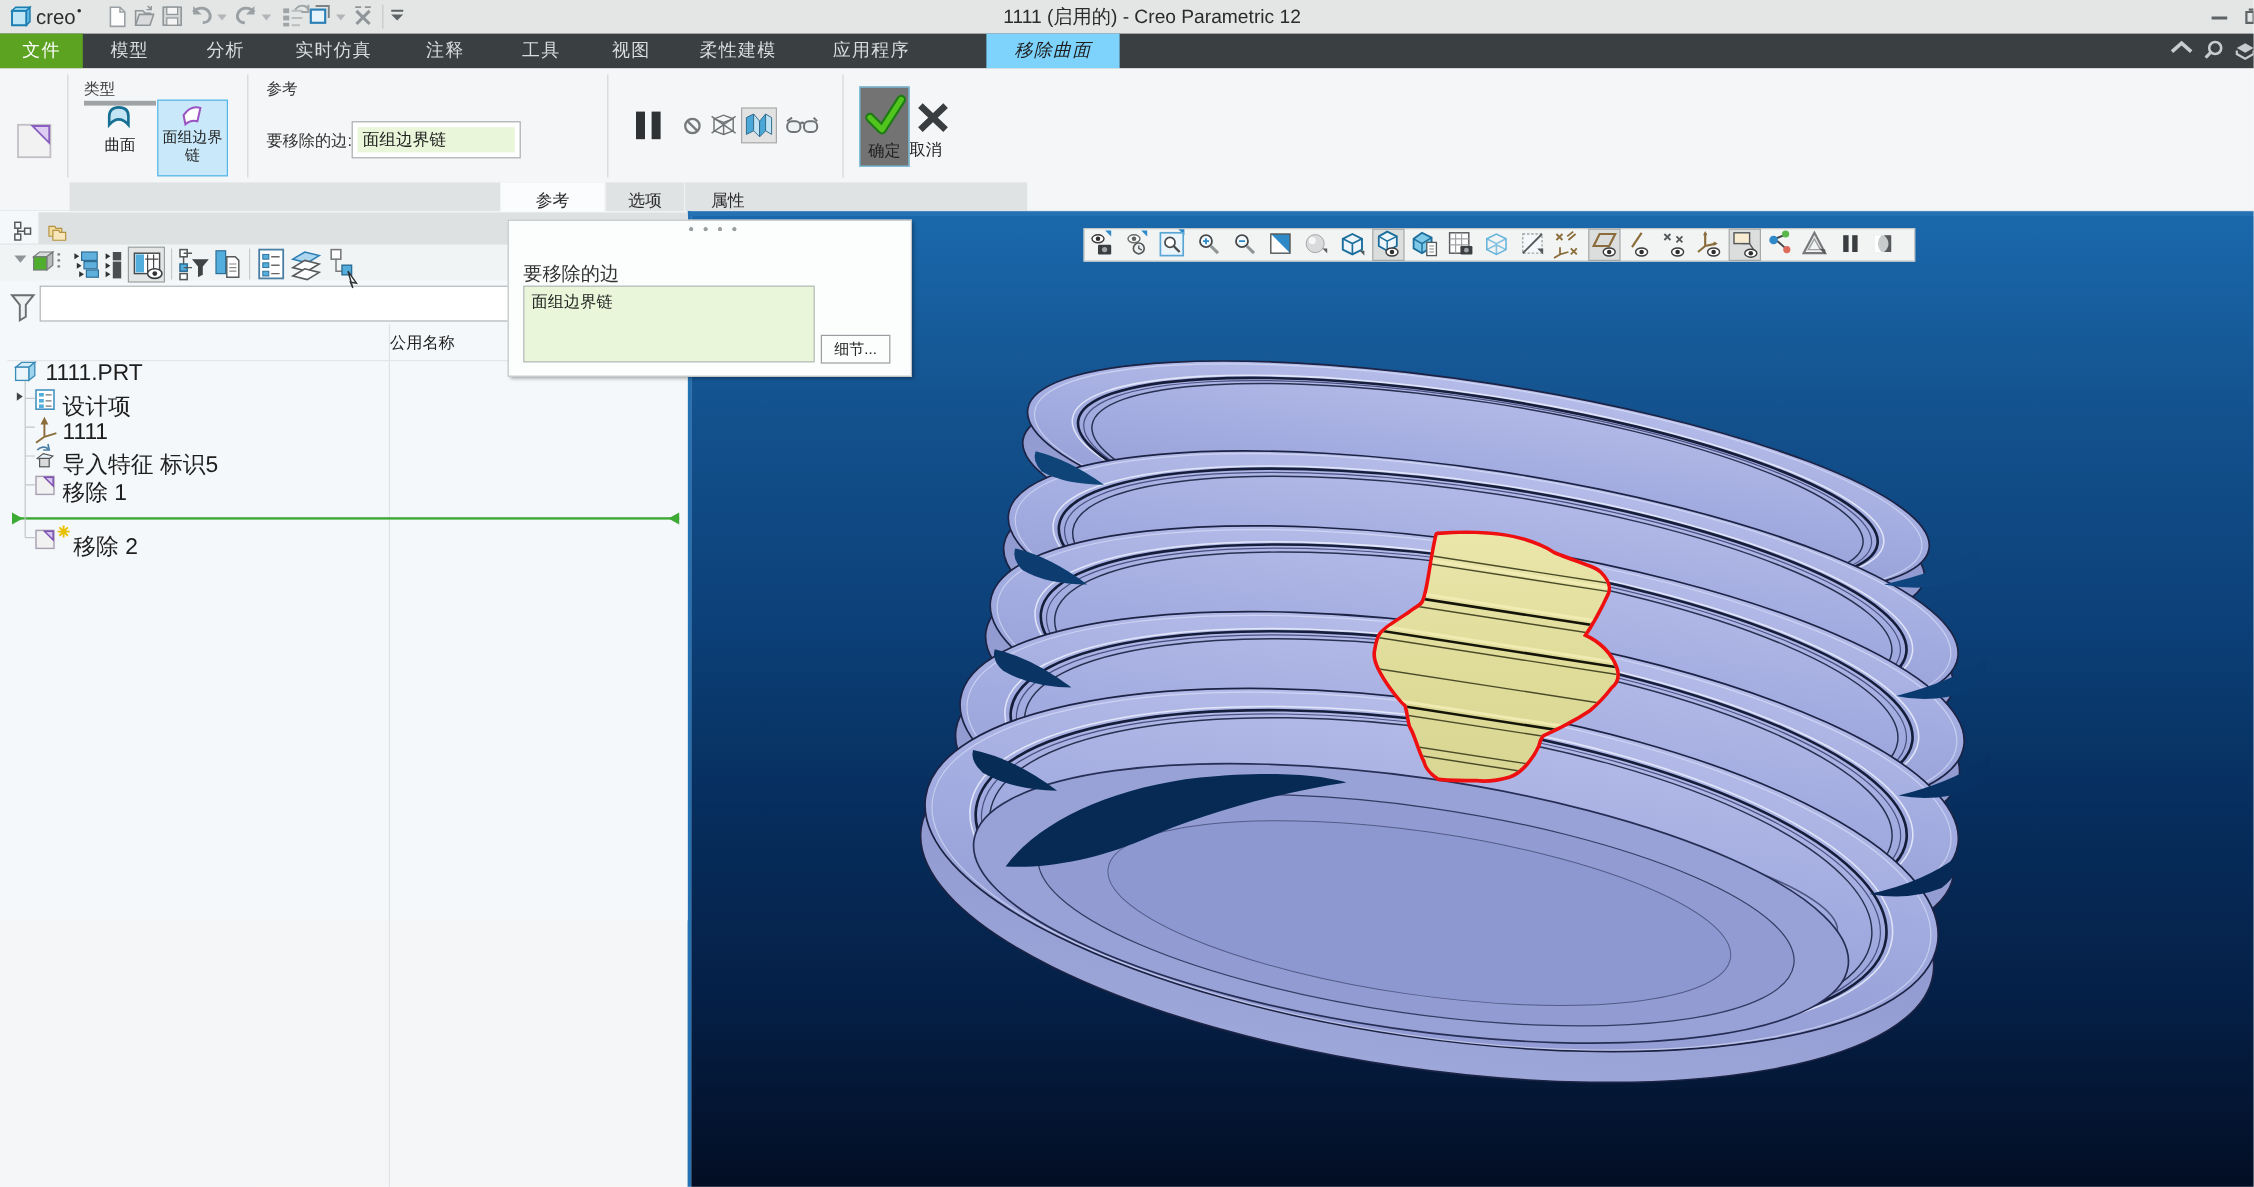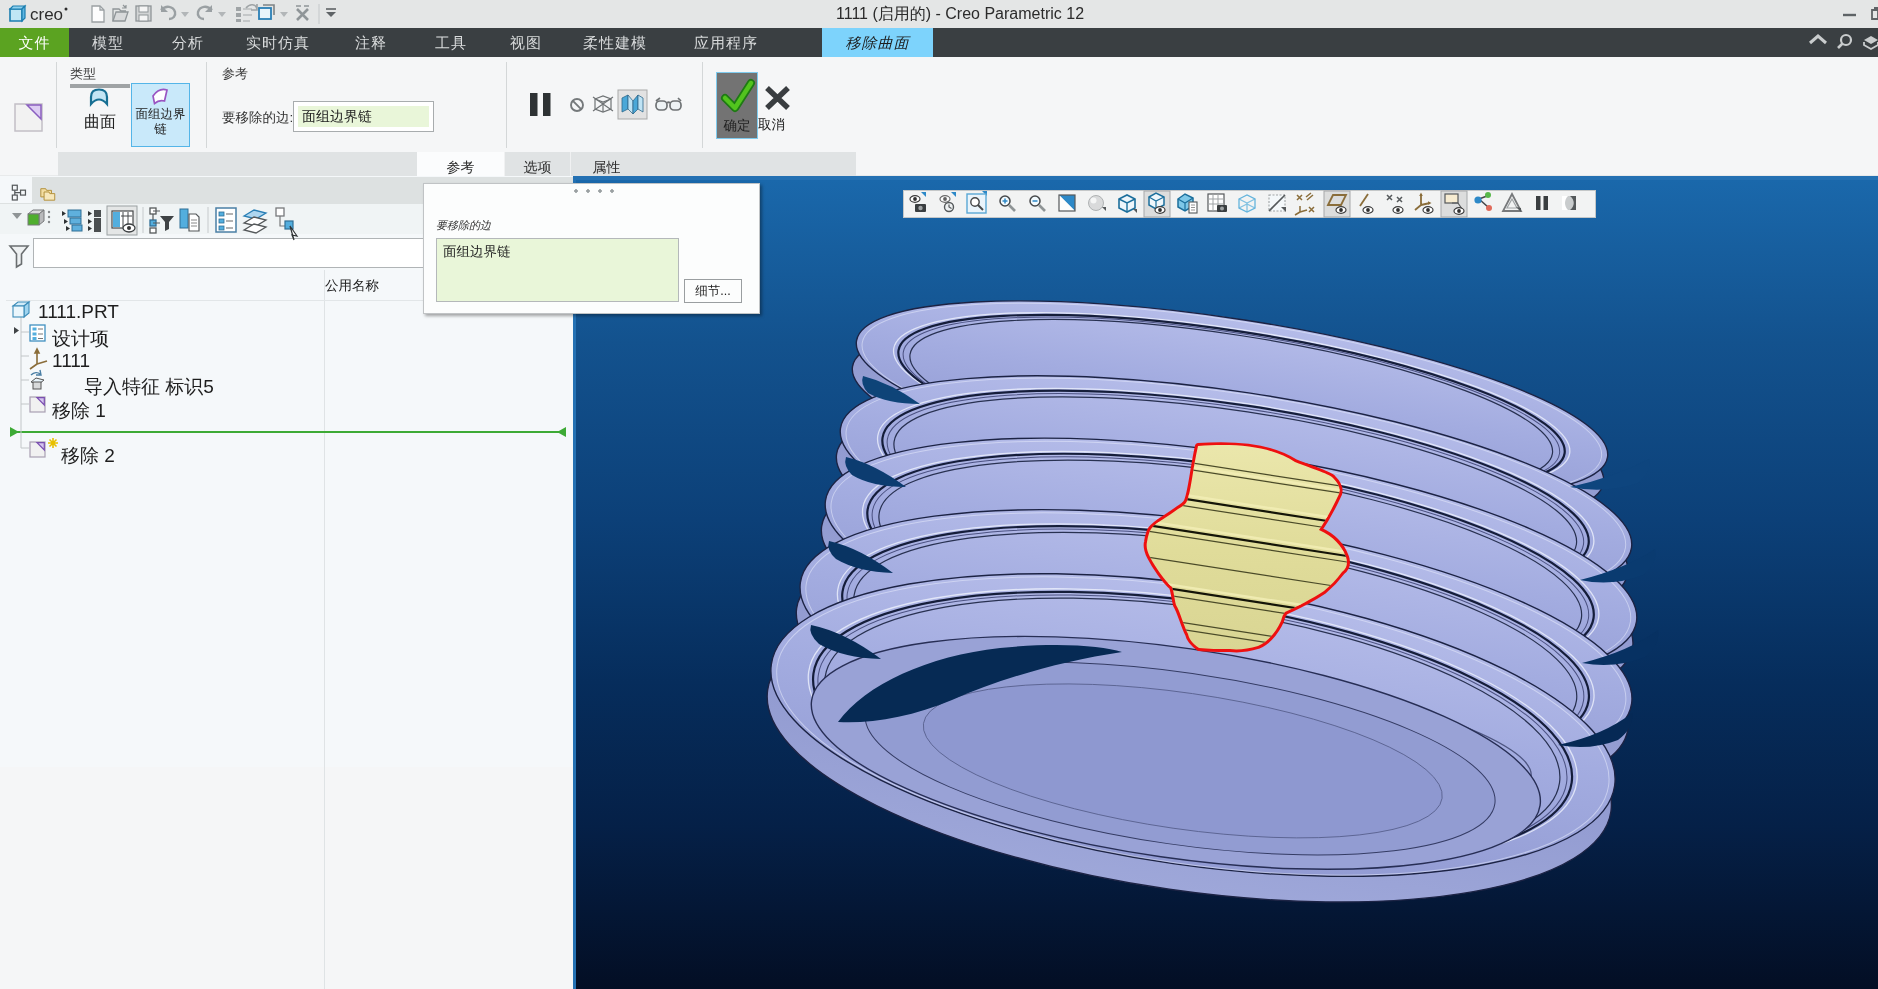--- a/index.html
+++ b/index.html
@@ -18,21 +18,21 @@
 #tab-active { left:794px; width:111px; background:#7dd3fc; color:#1d1d1d; font-style:italic;margin-left:28px; }
 
 
 #ribbon { left:0; top:57px; width:1878px; height:119px; background:#f5f6f7; border-bottom:1px solid #e8eaeb;}
 .vsep { position:absolute; top:5px; height:86px; width:1px; background:#d4d7d8; }
 .grouplabel { position:absolute; top:8px; font-size:13px; color:#3a3a3a; }
 #typeunderline { left:70px; top:27px; width:60px; height:4px; background:#9fa3a5; position:absolute;}
 #btn-mzbj { left:131px; top:26px; width:59px; height:64px; background:#c9e9fa; border:1px solid #54b5e8; position:absolute; text-align:center;}
 #btn-mzbj .cap { font-size:12.5px; color:#222; line-height:15px; margin-top:2px;}
 #btn-qm { left:80px; top:26px; width:40px; height:64px; position:absolute; text-align:center;}
-#btn-qm .cap { font-size:16px; color:#222; margin-top:9px;}
+#btn-qm .cap { font-size:13px; color:#222; margin-top:9px;}
 #lbl-edge { left:222px; top:52px; font-size:13.5px; color:#333; position:absolute;}
 #inp-edge { left:293px; top:44px; width:141px; height:31px; background:#fff; border:1px solid #a8acae; position:absolute;}
 #inp-edge .fill { position:absolute; left:4px; top:4px; right:4px; bottom:4px; background:#e9f6d9;}
 #inp-edge .txt { position:absolute; left:8px; top:6px; font-size:14px; color:#222;}
 #ok-btn { left:716px; top:15px; width:42px; height:67px; background:#737373; border:1px solid #7ecbee; position:absolute; text-align:center;}
 #ok-btn .cap { font-size:13.5px; color:#222; margin-top:2px;}
 #cancel-btn { left:758px; top:15px; width:46px; height:67px; position:absolute; text-align:left;}
 #cancel-btn .cap { font-size:13.5px; color:#222; margin-top:4px;}
 
 
@@ -64,21 +64,21 @@
 #viewport { left:573px; top:176px; width:1305px; height:813px; background:linear-gradient(180deg,#1a68ab 0%, #13528e 20%, #0c4078 42%, #062d5c 62%, #052047 80%, #030e24 100%); border-top:4px solid #2471b3; border-left:3px solid #2471b3;}
 #gtoolbar { left:903px; top:190px; width:693px; height:28px; background:#f2f3f3; border:1px solid #c4c7c8; }
 
 
 #refpanel { left:423px; top:183px; width:337px; height:131px; background:#fcfdfd; border:1px solid #c0c3c5; box-shadow:2px 2px 3px rgba(0,0,0,0.35);}
 #refpanel .grip { position:absolute; left:148px; top:5px; width:44px; height:4px;
   background:radial-gradient(circle 1.6px at 4px 2px,#9aa0a2 1.5px,transparent 2px),
              radial-gradient(circle 1.6px at 16px 2px,#9aa0a2 1.5px,transparent 2px),
              radial-gradient(circle 1.6px at 28px 2px,#9aa0a2 1.5px,transparent 2px),
              radial-gradient(circle 1.6px at 40px 2px,#9aa0a2 1.5px,transparent 2px);}
-#refpanel .lbl { position:absolute; left:12px; top:34px; font-size:11px; color:#333;font-style:italic;}
+#refpanel .lbl { position:absolute; left:12px; top:34px; font-size:16px; color:#333;}
 #refpanel .gbox { position:absolute; left:12px; top:54px; width:243px; height:64px; background:#e9f6d9; border:1px solid #b4b8ba;}
 #refpanel .gbox span { position:absolute; left:6px; top:4px; font-size:13.5px; color:#222;}
 #refpanel .detail { position:absolute; left:260px; top:95px; width:58px; height:24px; background:#fcfdfd; border:1px solid #9a9ea0; font-size:12.5px; color:#222; text-align:center; line-height:22px;}
 
 
 #wm { left:1690px; top:915px; width:180px; height:70px; }
 #wm .cn { font-size:40px; font-style:italic; letter-spacing:0px; white-space:nowrap;}
 #wm .cn .o { color:#f26a24; }
 #wm .cn .b { color:#0b101e; }
 #wm .url { font-size:17px; font-style:italic; color:#96a2b2; margin-top:-2px; letter-spacing:0.5px;}
@@ -378,21 +378,21 @@
     <div id="lp-row2"></div>
     <div id="filter-box"></div>
     <div id="colhdr">
         <div class="h1">公用名称</div>
       </div>
     <div id="colsep"></div>
     <div id="hdrline"></div>
     <div class="treerow" style="left:38px; top:125px;">1111.PRT</div>
     <div class="treerow" style="left:52px; top:150px;">设计项</div>
     <div class="treerow" style="left:52px; top:174px;">1111</div>
-    <div class="treerow" style="left:52px; top:198px;margin-left:32px;">导入特征 标识5</div>
+    <div class="treerow" style="left:52px; top:198px;">导入特征 标识5</div>
     <div class="treerow" style="left:52px; top:222px;">移除 1</div>
     <div class="treerow" style="left:61px; top:267px;">移除 2</div>
     <div id="greenline"></div>
     <svg width="573" height="813" style="position:absolute;left:0;top:0;pointer-events:none;">
 
       <g fill="none" stroke="#55595b" stroke-width="1.5" transform="translate(2.5,3.5) scale(0.82)">
         <rect x="12" y="7" width="6" height="6" fill="#f5f8fa"></rect>
         <rect x="12" y="19" width="6" height="6" fill="#f5f8fa"></rect>
         <rect x="22" y="13" width="6" height="6" fill="#f5f8fa"></rect>
         <path d="M15 13 L15 19 M15 16 L22 16"></path>

